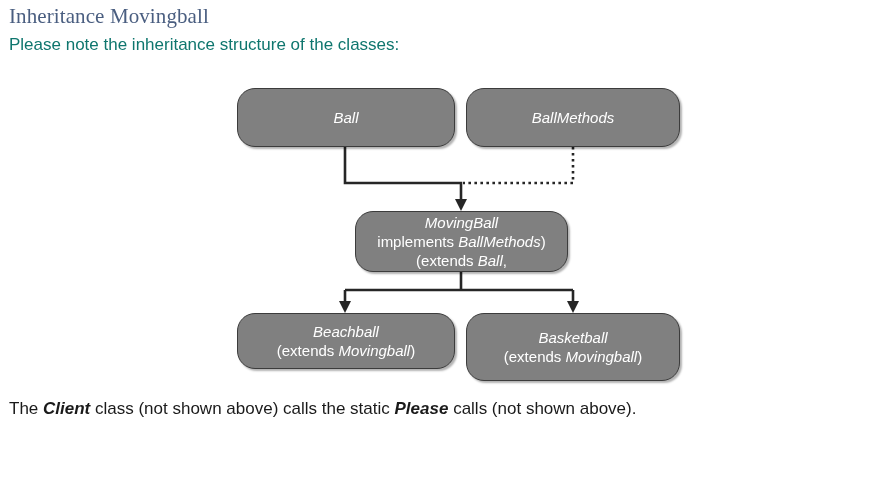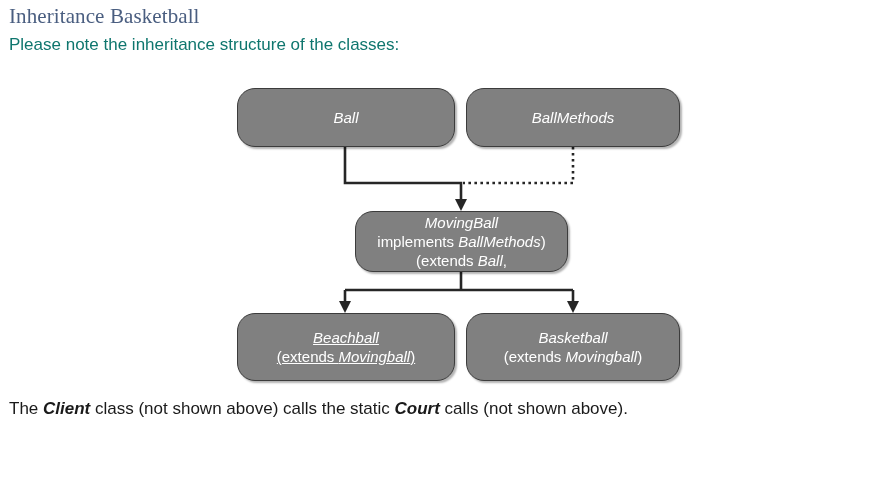--- a/index.html
+++ b/index.html
@@ -92,29 +92,29 @@
     padding: 0 6px;
     box-sizing: border-box;
   }
   .node .ln { display: block; white-space: nowrap; }
   .node .ln.plain { font-style: normal; }
   .node .ln.plain i { font-style: italic; }
 
   #node-ball       { left: 237px; top: 88px;  width: 218px; height: 59px; }
   #node-ballmethods{ left: 466px; top: 88px;  width: 214px; height: 59px; }
   #node-movingball { left: 355px; top: 211px; width: 213px; height: 61px; }
-  #node-beachball  { left: 237px; top: 313px; width: 218px; height: 68px; text-decoration: underline; }
+  #node-beachball  { left: 237px; top: 313px; width: 218px; height: 56px; }
   #node-basketball { left: 466px; top: 313px; width: 214px; height: 68px; }
 </style>
 </head>
 <body>
 
 <div id="page">
 
-  <div class="heading">Inheritance Basketball</div>
+  <div class="heading">Inheritance Movingball</div>
 
   <div class="intro-text">Please note the inheritance structure of the classes:</div>
 
   <div id="diagram">
 
     <svg width="869" height="477">
 
       <path d="M345,147 L345,183 L461,183 L461,203" fill="none" stroke="#262626" stroke-width="2.6" stroke-linecap="butt"></path>
       <polygon points="461,211 455,199 467,199" fill="#262626"></polygon>
 
@@ -158,16 +158,16 @@
     <div class="node" id="node-basketball">
       <span class="lines">
           <span class="ln">Basketball</span>
           <span class="ln plain">(extends <i>Movingball</i>)</span>
         </span>
     </div>
 
   </div>
 
   <div class="footer-text">
-    <span>The </span><i>Client</i><span> class (not shown above) calls the static </span><i>Court</i><span> calls (not shown above).</span>
+    <span>The </span><i>Client</i><span> class (not shown above) calls the static </span><i>Please</i><span> calls (not shown above).</span>
   </div>
 
 </div>
 
 </body></html>

